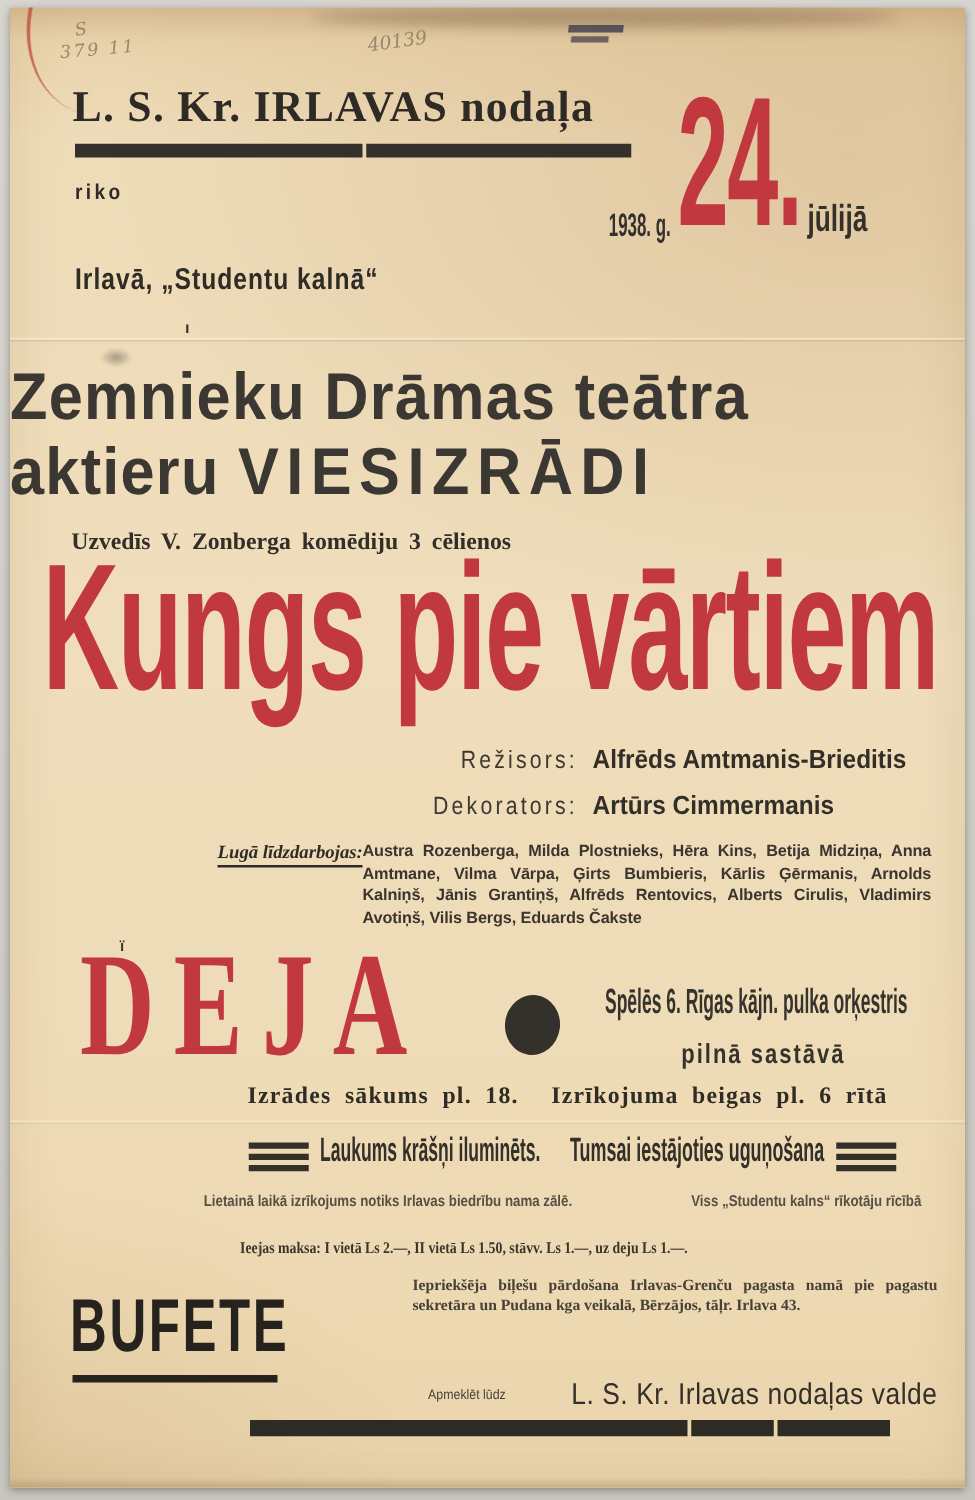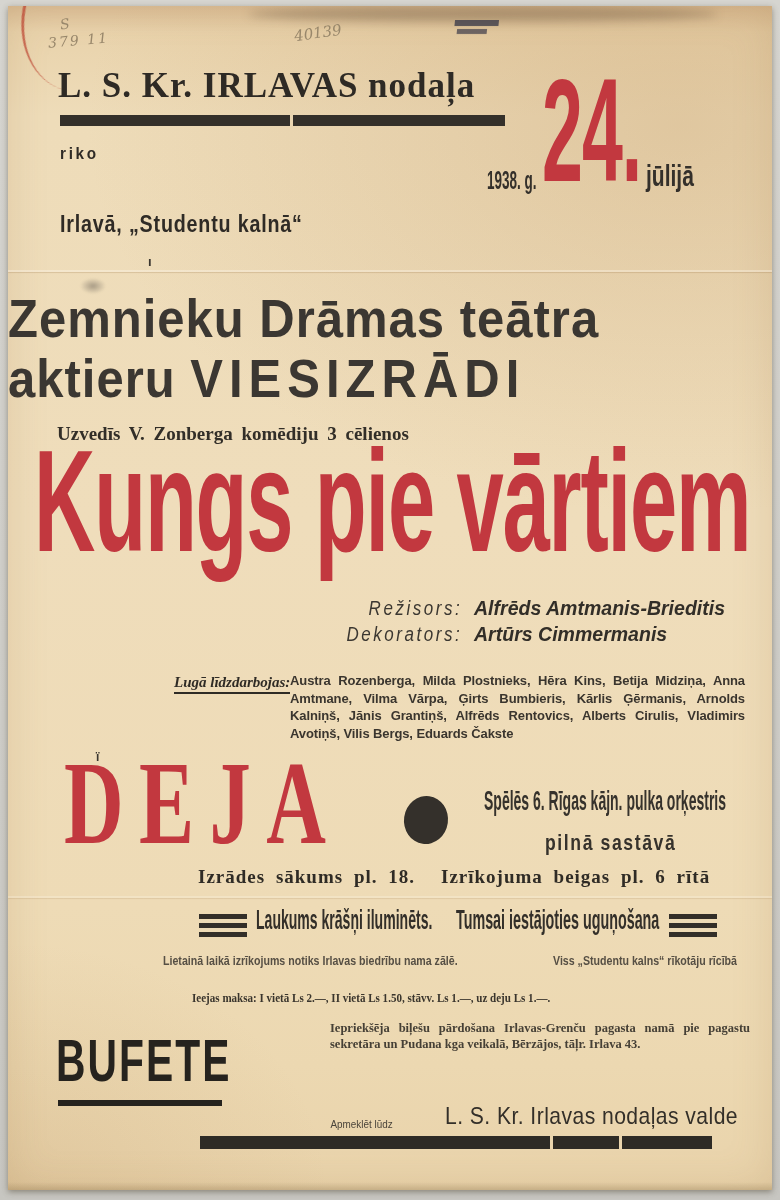--- a/index.html
+++ b/index.html
@@ -46,21 +46,21 @@
 
   
   .t1{left:0;top:282px;width:764px;text-align:left;font-weight:bold;font-size:49px;color:#3b3732;}
   .t1 .cond{transform:scale(1,1.08);transform-origin:50% 0;letter-spacing:1px;}
   .t2{top:342px;}
   .t2 .emph{letter-spacing:6px;}
   .play-intro{left:49px;top:417px;font-family:"Liberation Serif",serif;font-weight:bold;font-size:19px;word-spacing:4px;color:#322e28;}
   .play-title{left:26px;top:424px;font-weight:bold;font-size:144px;line-height:1;letter-spacing:-2px;transform:scale(.59,1);}
 
   
-  .credits{left:318px;top:590px;display:grid;grid-template-columns:148px auto;row-gap:2px;align-items:baseline;font-style:italic;}
+  .credits{left:318px;top:590px;display:grid;grid-template-columns:148px auto;row-gap:13px;align-items:baseline;}
   .credits .role{text-align:right;padding-right:12px;font-size:20px;letter-spacing:3px;color:#3b3731;white-space:nowrap;}
   .credits .role span{display:inline-block;transform:scaleX(.85);transform-origin:100% 0;}
   .credits .name{font-weight:bold;font-size:21px;color:#322e28;white-space:nowrap;}
   .credits .name span{display:inline-block;transform:scaleX(.93);transform-origin:0 0;}
 
   
   .cast-label{left:166px;top:668px;font-family:"Liberation Serif",serif;font-weight:bold;font-style:italic;font-size:15px;color:#2f2b25;border-bottom:2px solid #2f2b25;padding-bottom:1px;text-align:center;}
   .cast-names{left:282px;top:666px;width:455px;font-weight:bold;font-size:13px;line-height:17.5px;color:#3a352e;text-align:justify;text-align-last:left;letter-spacing:-.1px;}
 
   
@@ -85,21 +85,21 @@
   
   .note{top:948px;font-weight:bold;font-size:12.5px;color:#564f44;transform:scaleX(.85);}
   .rain{left:155px;}
   .rights{left:545px;}
   .prices{left:184px;top:984px;font-family:"Liberation Serif",serif;font-weight:bold;font-size:13px;color:#3a352d;transform:scaleX(.85);}
   .presale{left:322px;top:1014px;width:420px;font-family:"Liberation Serif",serif;font-weight:bold;font-size:12.5px;line-height:16px;color:#464036;text-align:justify;text-align-last:left;}
 
   
   .bufete{left:48px;top:1025px;font-weight:bold;font-size:60px;line-height:1;letter-spacing:3px;color:#26231e;transform:scaleX(.68);}
   .bufete-line{left:50px;top:1094px;width:164px;height:6px;background:#26231e;}
-  .invite{right:34px;top:1096px;display:flex;align-items:flex-end;gap:9px;}
+  .invite{right:22px;top:1096px;display:flex;align-items:center;gap:9px;}
   .invite .pre{font-size:11px;color:#4a443a;transform:scaleX(.9);display:inline-block;white-space:nowrap;}
   .invite .sig{font-size:24px;color:#332f29;letter-spacing:.5px;display:inline-block;transform:scaleX(.88);transform-origin:100% 100%;white-space:nowrap;}
 
   
   .bottom-bar{left:192px;top:1130px;width:512px;height:13px;display:flex;gap:3px;}
   .bottom-bar div{background:#2e2b25;height:13px;}
   .imprint{left:0;top:1148px;width:764px;text-align:center;font-family:"Liberation Serif",serif;font-size:7px;color:#5a544a;letter-spacing:.2px;}
   .paper-bottom-edge{left:0;top:1176px;width:764px;height:8px;background:linear-gradient(180deg,rgba(0,0,0,0),rgba(120,95,55,.25));}
 </style>
 </head>

